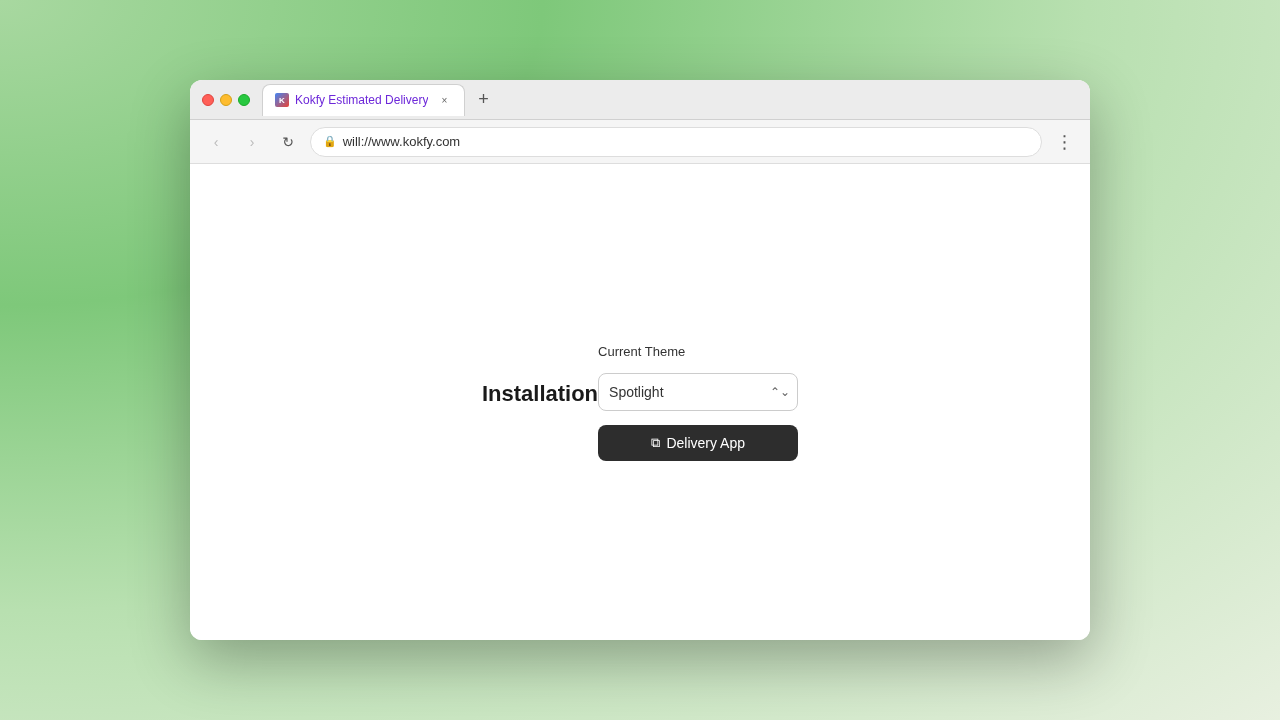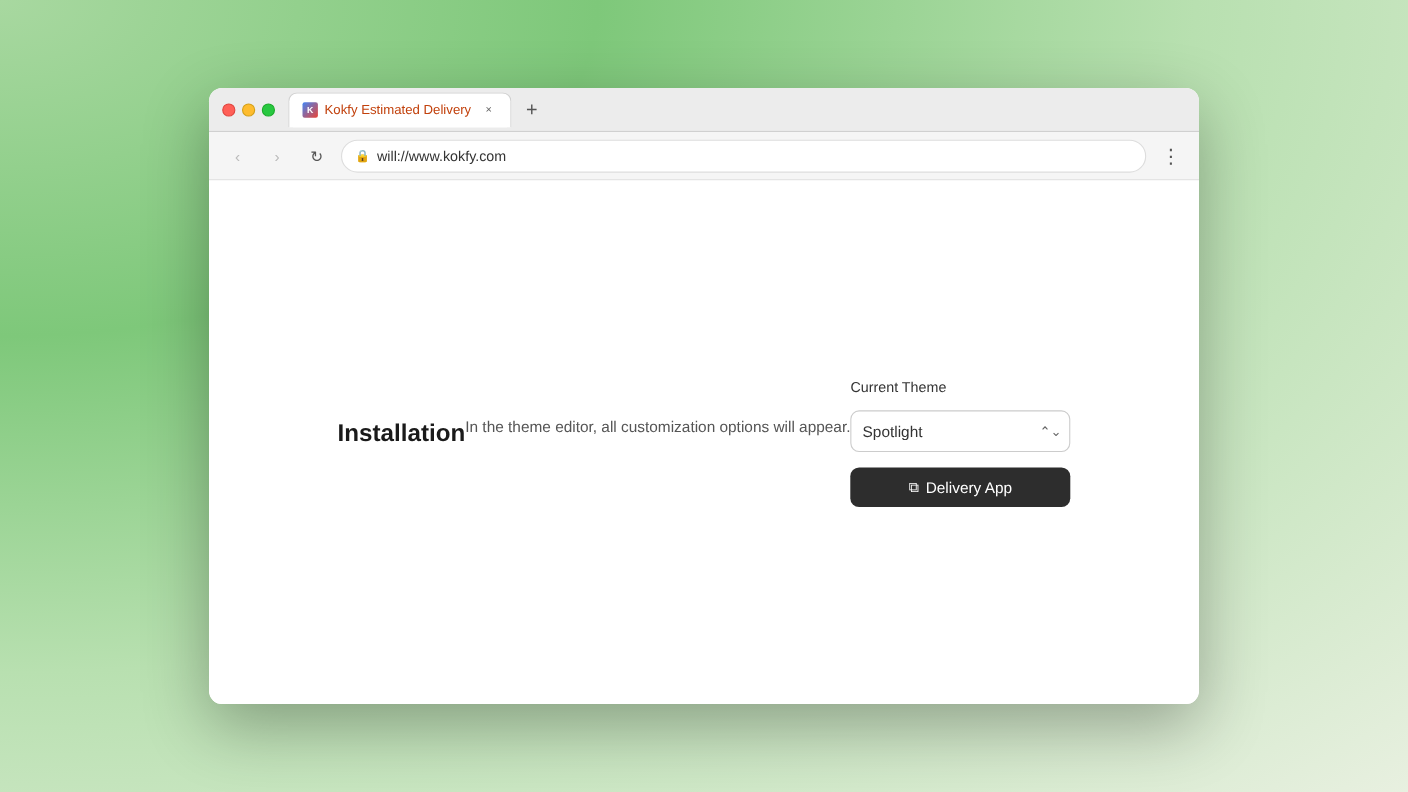--- a/index.html
+++ b/index.html
@@ -92,21 +92,21 @@
       display: flex;
       align-items: center;
       justify-content: center;
       font-size: 8px;
       color: white;
       font-weight: bold;
     }
 
     .tab-title {
       font-size: 12px;
-      color: #c2410c;
+      color: #6d28d9;
       white-space: nowrap;
       overflow: hidden;
       text-overflow: ellipsis;
     }
 
     .tab-close {
       width: 16px;
       height: 16px;
       border-radius: 50%;
       display: flex;
@@ -350,21 +350,20 @@
       <span class="lock-icon">🔒</span>
       <span class="address-text">will://www.kokfy.com</span>
     </div>
     <div class="menu-btn">
       <span>⋮</span>
     </div>
   </div>
 
   <div class="page-content">
     <h1 class="installation-title">Installation</h1>
-    <p class="installation-note">In the theme editor, all customization options will appear.</p>
 
     <div class="form-group">
       <label class="form-label">Current Theme</label>
       <div class="select-wrapper">
         <select class="theme-select">
           <option>Spotlight</option>
           <option>Dawn</option>
           <option>Debut</option>
           <option>Brooklyn</option>
           <option>Minimal</option>

